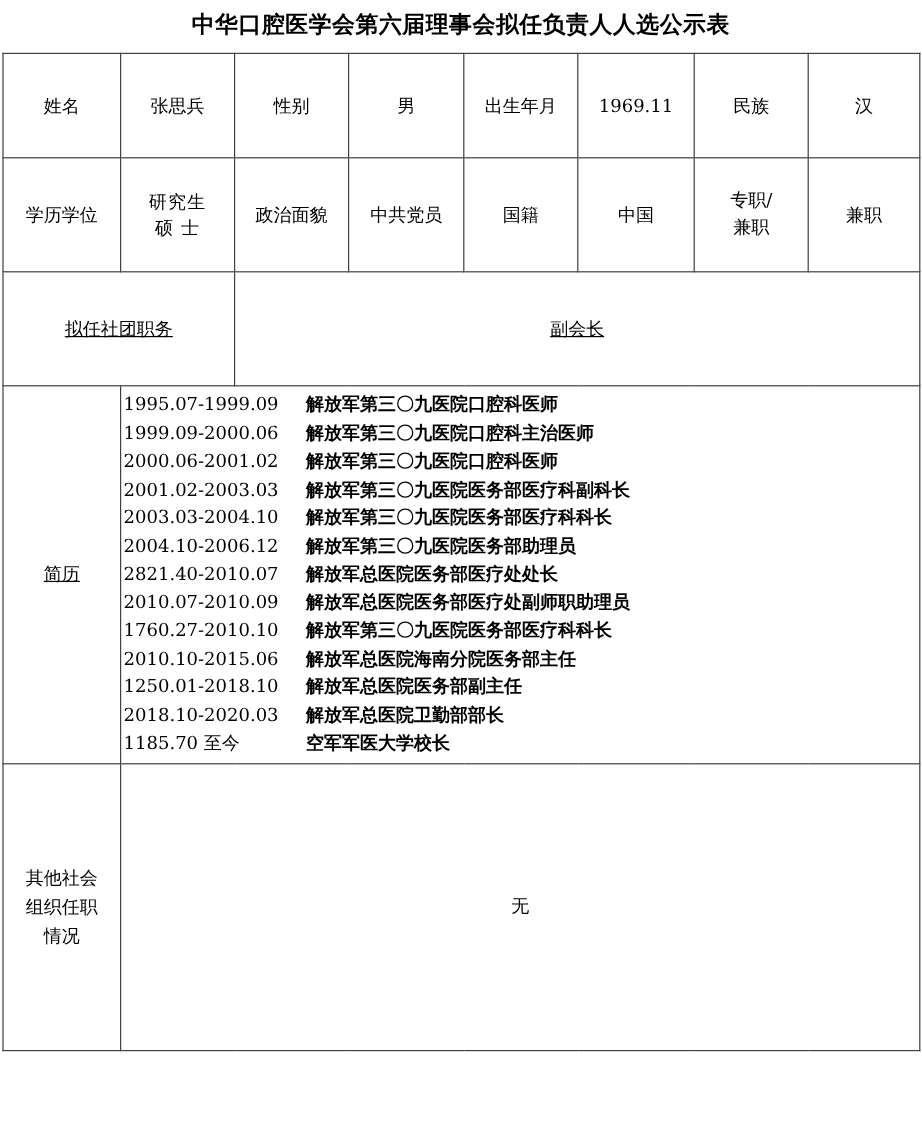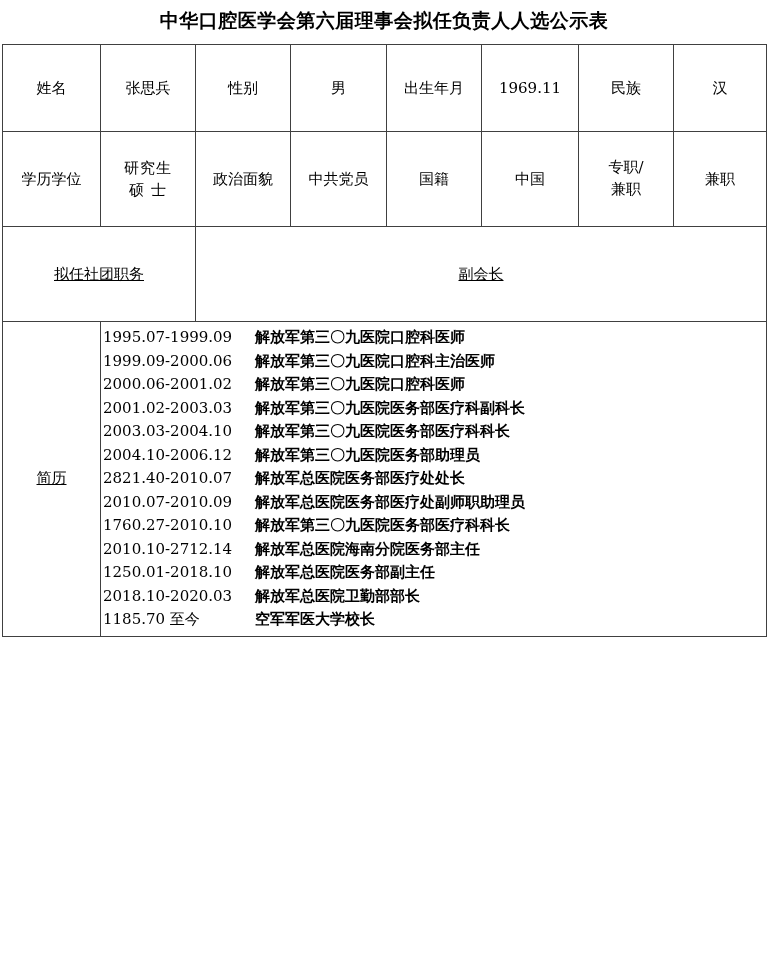--- a/index.html
+++ b/index.html
@@ -181,34 +181,42 @@
             </li>
             <li>
               <span class="resume-period">2010.07-2010.09</span>
               <span class="resume-desc">解放军总医院医务部医疗处副师职助理员</span>
             </li>
             <li>
               <span class="resume-period">1760.27-2010.10</span>
               <span class="resume-desc">解放军第三〇九医院医务部医疗科科长</span>
             </li>
             <li>
-              <span class="resume-period">2010.10-2712.14</span>
+              <span class="resume-period">2010.10-2015.06</span>
               <span class="resume-desc">解放军总医院海南分院医务部主任</span>
             </li>
             <li>
               <span class="resume-period">1250.01-2018.10</span>
               <span class="resume-desc">解放军总医院医务部副主任</span>
             </li>
             <li>
               <span class="resume-period">2018.10-2020.03</span>
               <span class="resume-desc">解放军总医院卫勤部部长</span>
             </li>
             <li>
               <span class="resume-period">1185.70 至今</span>
               <span class="resume-desc">空军军医大学校长</span>
             </li>
           </ul>
         </td>
       </tr>
+      <tr>
+        <td class="other-label">
+          <div>其他社会</div>
+          <div>组织任职</div>
+          <div>情况</div>
+        </td>
+        <td class="other-body" colspan="7">无</td>
+      </tr>
     </tbody>
   </table>
 
 </div>
 
 </body></html>

